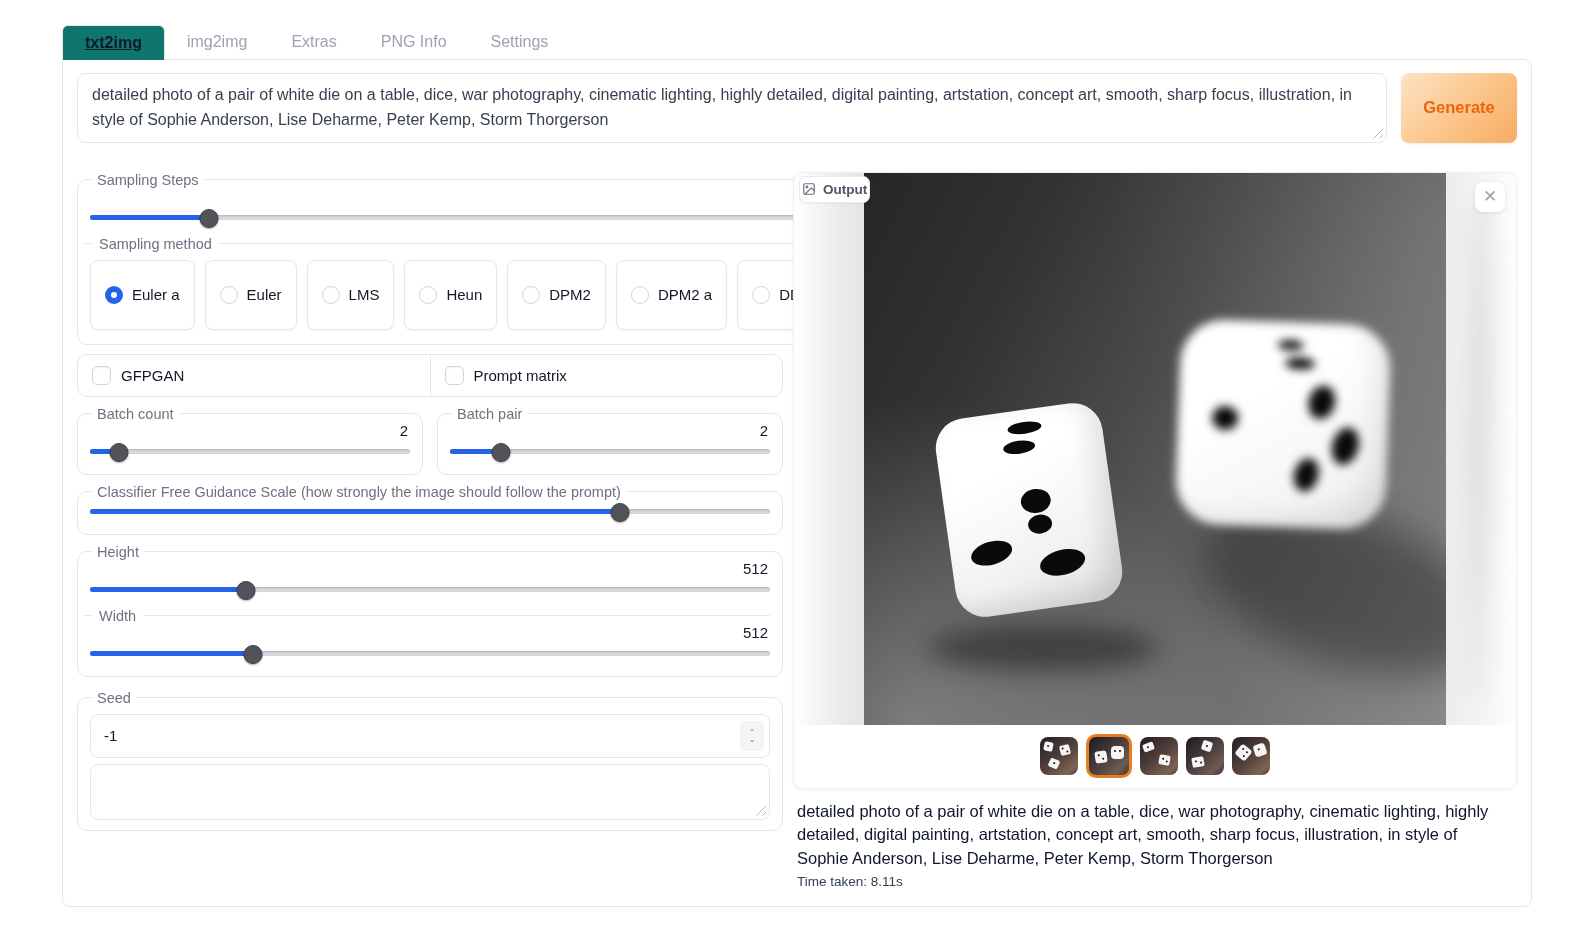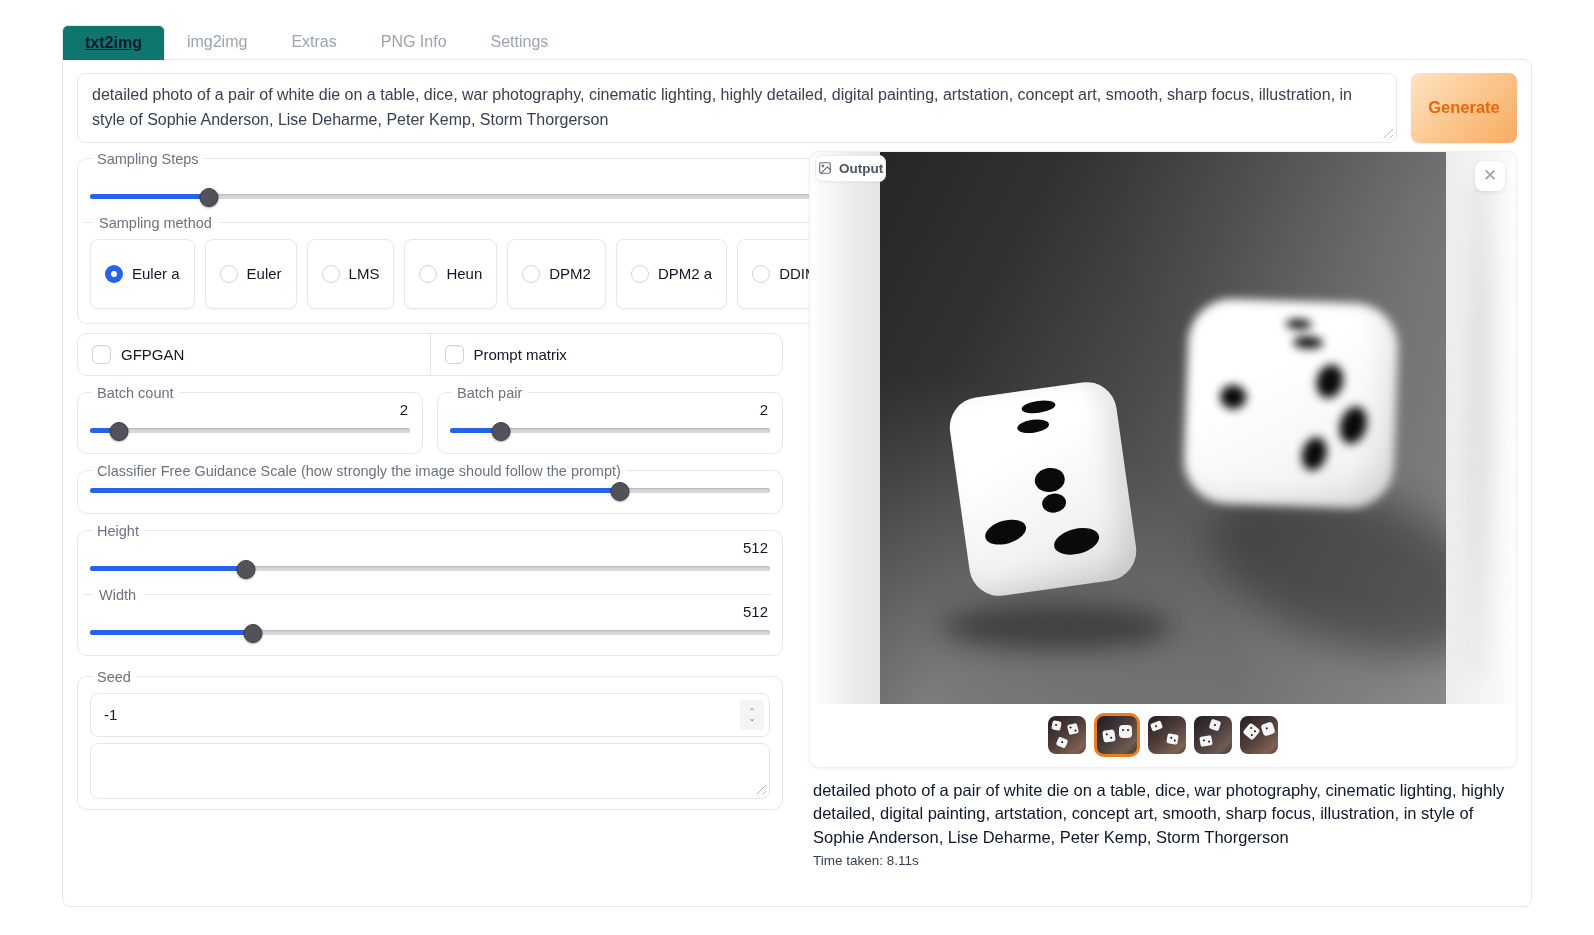--- a/index.html
+++ b/index.html
@@ -11,24 +11,24 @@
   .tab { padding:8px 22px; font-size:16px; color:#9ca3af; cursor:pointer; position:relative; }
   .tab.active { background:#0f766e; color:#111827; font-weight:700; border:1px solid #e5e7eb; border-bottom:none; border-radius:6px 6px 0 0; margin-bottom:-1px; z-index:3;text-decoration:underline; }
 
   
   .container { border:1px solid #e5e7eb; border-radius:0 8px 8px 8px; background:#fff; padding:13px 14px 16px 14px; height:848px; }
 
   
   .prompt-row { display:flex; gap:14px; align-items:stretch; }
   .prompt-box { flex:1; position:relative; border:1px solid #e5e7eb; border-radius:8px; padding:9px 14px; font-size:16px; line-height:1.55; color:#374151; min-height:58px; background:#fff; }
   .resize-handle { position:absolute; right:3px; bottom:3px; width:13px; height:13px; background:repeating-linear-gradient(135deg, transparent 0 3px, #9ca3af 3px 4px); clip-path:polygon(100% 0,100% 100%,0 100%); opacity:.75; }
-  .generate-btn { width:106px; border:none; border-radius:8px; background:linear-gradient(135deg,#fee3c4 0%,#fbc489 55%,#f7ab61 100%); color:#ea650d; font-weight:700; font-size:16.5px; font-family:inherit; cursor:pointer; box-shadow:0 1px 2px rgba(0,0,0,.08); }
-
-  
-  .main { display:flex; gap:26px; margin-top:8px; }
+  .generate-btn { width:116px; border:none; border-radius:8px; background:linear-gradient(135deg,#fee3c4 0%,#fbc489 55%,#f7ab61 100%); color:#ea650d; font-weight:700; font-size:16.5px; font-family:inherit; cursor:pointer; box-shadow:0 1px 2px rgba(0,0,0,.08); }
+
+  
+  .main { display:flex; gap:10px; margin-top:29px; }
   .left-col { width:706px; flex:none; }
   .right-col { flex:1; min-width:0; }
 
   
   fieldset { border:1px solid #e5e7eb; border-radius:10px; padding:2px 12px 10px 12px; background:#fff; margin-bottom:9px; }
   legend { color:#6b7280; font-size:14.5px; padding:0 5px; margin-left:2px; }
   .inline-legend { display:flex; align-items:center; gap:7px; color:#6b7280; font-size:14.5px; margin:8px 0 2px -6px; white-space:nowrap; }
   .inline-legend::before { content:""; width:8px; height:1px; background:#e5e7eb; flex:none; }
   .inline-legend::after { content:""; flex:1; height:1px; background:#e5e7eb; }
 

